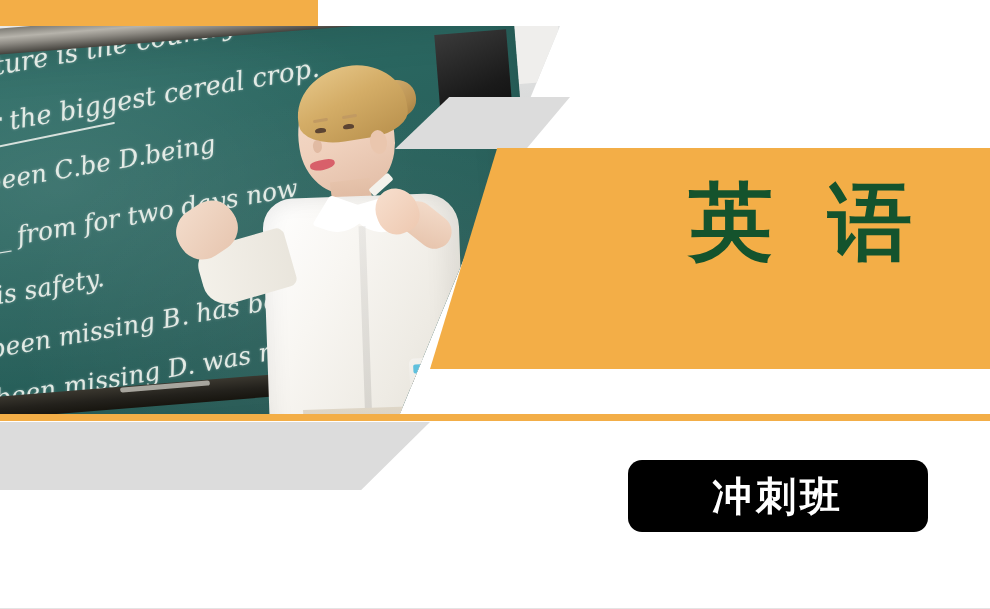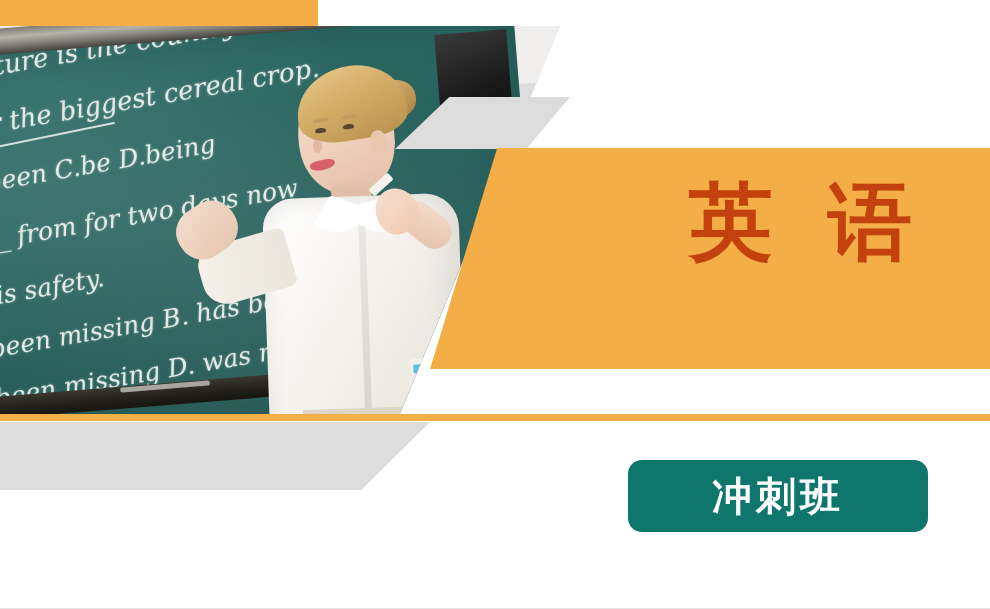--- a/index.html
+++ b/index.html
@@ -300,21 +300,21 @@
     -webkit-clip-path: polygon(12.0% 0, 100% 0, 100% 100%, 0 100%);
     clip-path: polygon(12.0% 0, 100% 0, 100% 100%, 0 100%);
     z-index: 5;
   }
 
   .title {
     position: absolute;
     right: 62px; top: 180px;
     font-size: 84px;
     font-weight: bold;
-    color: #c2410c;
+    color: #14532d;
     letter-spacing: 16px;
     line-height: 1;
     z-index: 7;
     white-space: nowrap;
   }
   .subtitle {
     position: absolute;
     right: 62px; top: 314px;
     font-size: 33px;
     font-weight: bold;
@@ -331,21 +331,21 @@
     left: 0; top: 414px; width: 990px; height: 7px;
     background: #F3AE47;
     z-index: 7;
   }
 
   
   .pill {
     position: absolute;
     left: 628px; top: 460px;
     width: 300px; height: 72px;
-    background: #0f766e;
+    background: #000000;
     border: none;
     border-radius: 14px;
     color: #ffffff;
     font-size: 40px;
     font-weight: bold;
     letter-spacing: 4px;
     font-family: Liberation Sans, sans-serif;
     cursor: pointer;
     z-index: 7;
     display: flex;

